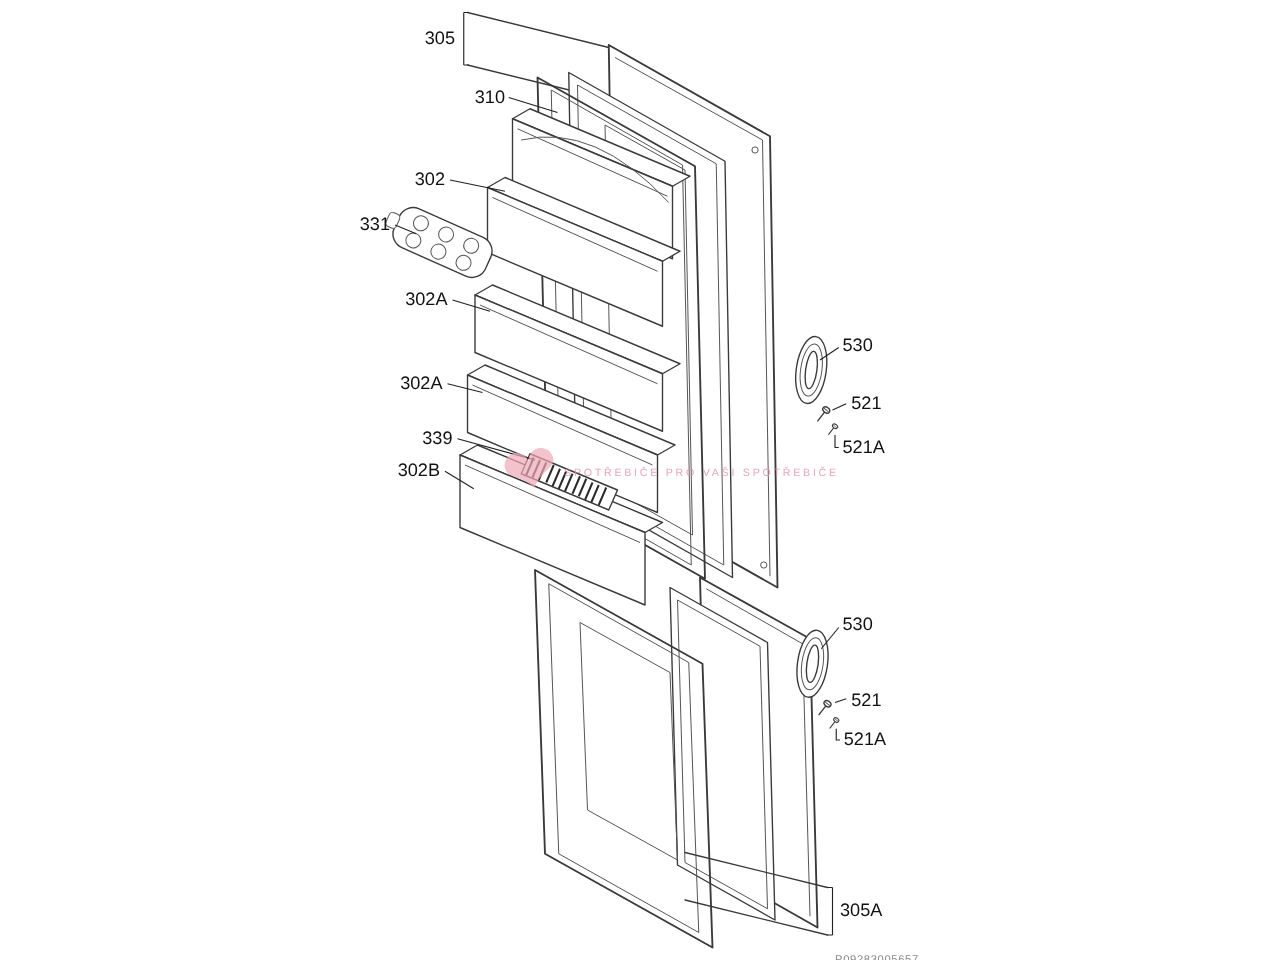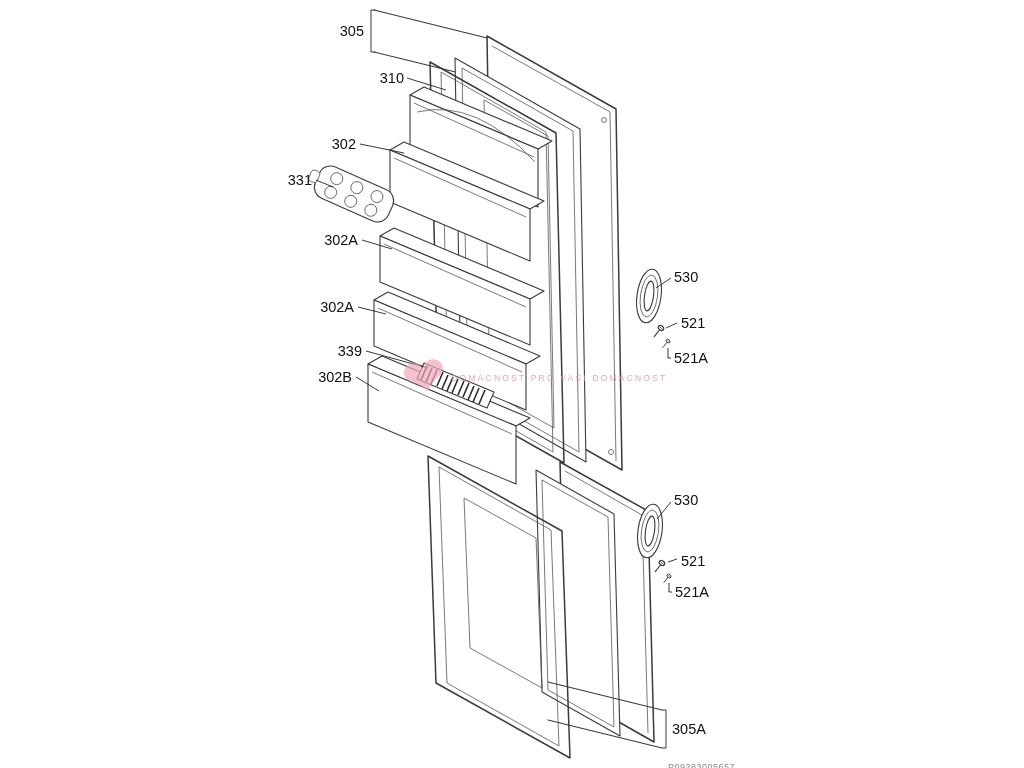--- a/index.html
+++ b/index.html
@@ -191,18 +191,18 @@
     <text class="lbl" x="674" y="500" text-anchor="start" dominant-baseline="central">530</text>
     <text class="lbl" x="681" y="561" text-anchor="start" dominant-baseline="central">521</text>
     <text class="lbl" x="675" y="592" text-anchor="start" dominant-baseline="central">521A</text>
     <text class="lbl" x="672" y="729" text-anchor="start" dominant-baseline="central">305A</text>
   </g>
 </svg>
 
 <div class="watermark">
   <span class="wm-heart">❤</span>
   <div>
-    <div class="wm-sub">DOMÁCNOST PRO VAŠI DOMÁCNOST</div>
+    <div class="wm-sub">SPOTŘEBIČE PRO VAŠI SPOTŘEBIČE</div>
   </div>
 </div>
 
 <div class="fig-code">P09283005657</div>
 </div>
 
 </body></html>

